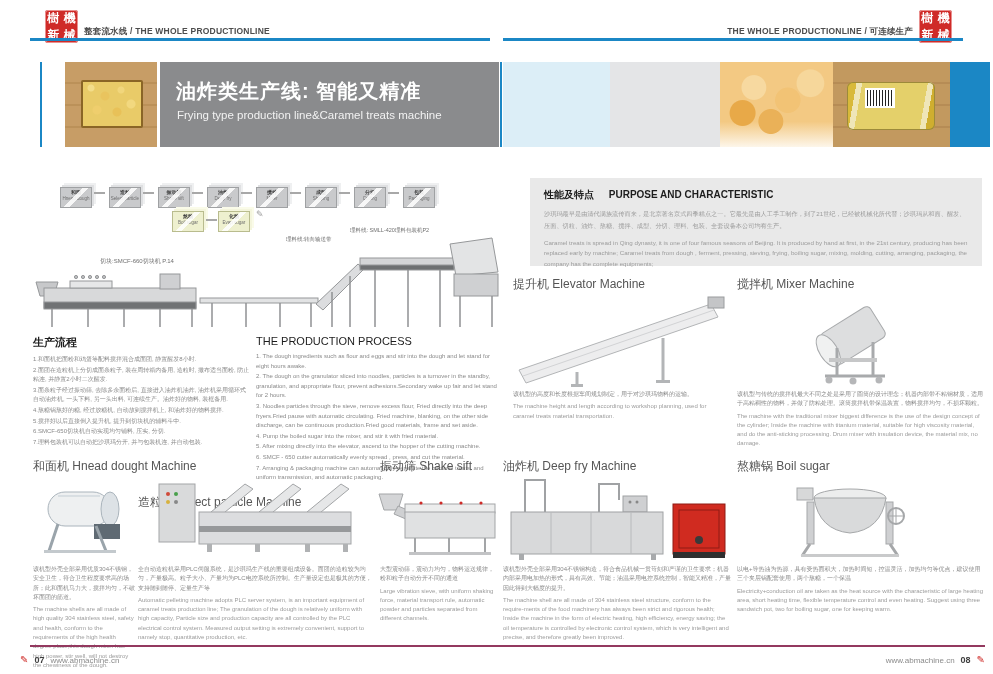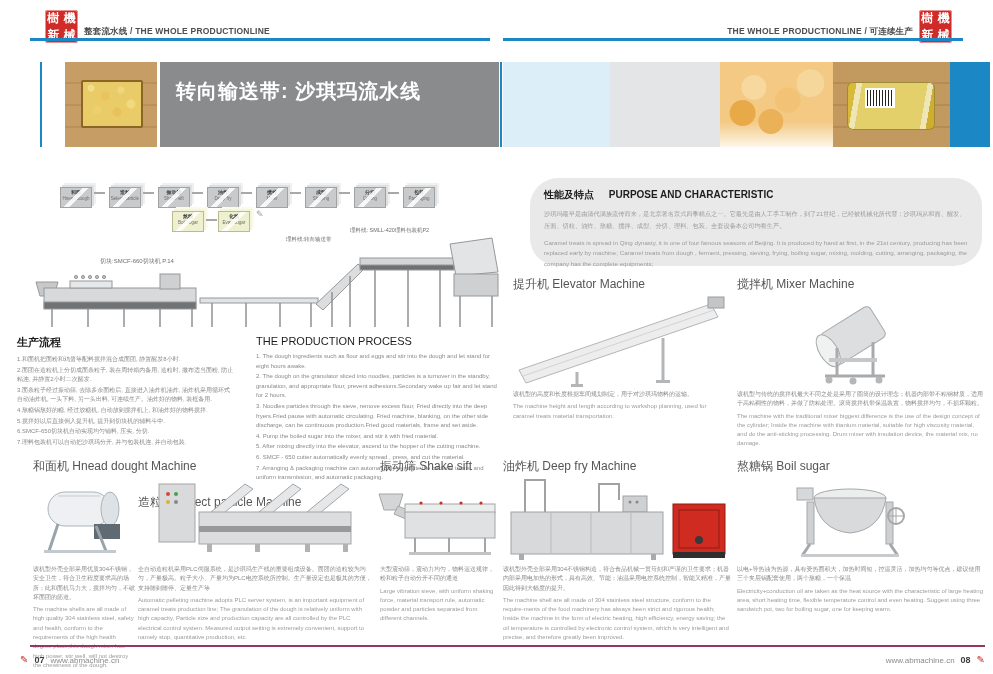--- a/index.html
+++ b/index.html
@@ -50,21 +50,21 @@
   .fbox .zh{display:block;font-size:5px;line-height:8px;color:#3e3e3e;font-weight:bold;}
   .fbox .en{display:block;font-size:4.5px;line-height:6px;color:#6d6d6d;}
   .fbox.yellow{background:#eef0cf;border-color:#b9bc8e;box-shadow:2px -2px 0 0 #f4f5dd,4px -4px 0 0 #fafbe9;}
   .fdash{position:absolute;height:1.5px;background:#a8a8a8;top:9px;width:11px;}
   .diag-lbl{font-size:5.5px;color:#6f6f6f;white-space:nowrap;}
 
   
   .sec-title-zh{font-size:11px;font-weight:bold;color:#1d1d1d;}
   .sec-title-en{font-size:11px;font-weight:normal;color:#1d1d1d;}
   .steps div{font-size:6px;line-height:1.6;color:#8a8a8a;margin-bottom:1px;}
-  .purpose{background:#e9e9e9;box-sizing:border-box;padding:10px 14px;border-radius:28px;}
+  .purpose{background:#e9e9e9;box-sizing:border-box;padding:10px 14px;}
   .purpose .ttl{font-size:10px;font-weight:bold;color:#1d1d1d;}
   .purpose .ttl .en{margin-left:12px;}
   .p-zh{font-size:6.2px;line-height:1.9;color:#9b9b9b;margin-top:6px;}
   .p-en{font-size:6.2px;line-height:1.75;color:#9b9b9b;margin-top:6px;}
   .m-caption{font-size:12px;color:#555;white-space:nowrap;}
   .m-desc-zh{font-size:6px;line-height:1.55;color:#8a8a8a;}
   .m-desc-en{font-size:6px;line-height:1.55;color:#9c9c9c;margin-top:3px;}
 
   
   .maroonline{height:2px;background:#93395f;}
@@ -96,21 +96,22 @@
     <span>新</span>
     <span>械</span>
   </div>
   <div class="abs blueline" style="left:503px;top:38px;width:460px;"></div>
 
   <div class="abs tick" style="left:40px;top:62px;height:85px;"></div>
   <div class="abs photo-sachima" style="left:65px;top:62px;width:92px;height:85px;">
     <div class="treat"></div>
   </div>
   <div class="abs banner" style="left:160px;top:62px;width:339px;height:85px;">
-    <div class="banner-zh">转向输送带: 沙琪玛流水线</div>
+    <div class="banner-zh">油炸类生产线: 智能又精准</div>
+    <div class="banner-en">Frying type production line&amp;Caramel treats machine</div>
   </div>
   <div class="abs tick" style="left:500px;top:62px;height:85px;"></div>
   <div class="abs block-lightblue" style="left:503px;top:62px;width:107px;height:85px;"></div>
   <div class="abs block-lightgray" style="left:610px;top:62px;width:110px;height:85px;"></div>
   <div class="abs photo-caramel" style="left:720px;top:62px;width:113px;height:85px;"></div>
   <div class="abs photo-package" style="left:833px;top:62px;width:117px;height:85px;">
     <div class="pack">
         <div class="barcode"></div>
       </div>
   </div>
@@ -207,21 +208,21 @@
           <line x1="320" y1="44" x2="320" y2="95"></line>
         <line x1="345" y1="38" x2="345" y2="95"></line>
           <line x1="378" y1="38" x2="378" y2="95"></line>
         <line x1="410" y1="38" x2="410" y2="95"></line>
         <line x1="430" y1="64" x2="430" y2="95"></line>
           <line x1="462" y1="64" x2="462" y2="95"></line>
       </g>
     </svg>
   </div>
 
-  <div class="abs" style="left:17px;top:335px;width:218px;">
+  <div class="abs" style="left:33px;top:335px;width:218px;">
     <div class="sec-title-zh">生产流程</div>
     <div class="steps" style="margin-top:5px;">
       <div>1.和面机把面粉和鸡蛋等配料搅拌混合成面团, 静置醒发8小时.</div>
       <div>2.面团在造粒机上分切成面条粒子, 装在周转箱内备用, 造粒时, 撒布适当面粉, 防止粘连, 并静置2小时二次醒发.</div>
       <div>3.面条粒子经过振动筛, 去除多余面粉后, 直接进入油炸机油炸, 油炸机采用循环式自动油炸机, 一头下料, 另一头出料, 可连续生产。油炸好的物料, 装框备用.</div>
       <div>4.熬糖锅熬好的糖, 经过放糖机, 自动放到搅拌机上, 和油炸好的物料搅拌.</div>
       <div>5.搅拌好以后直接倒入提升机, 提升到切块机的辅料斗中.</div>
       <div>6.SMCF-650切块机自动实现均匀铺料, 压实, 分切.</div>
       <div>7.理料包装机可以自动把沙琪玛分开, 并与包装机连, 并自动包装.</div>
     </div>

